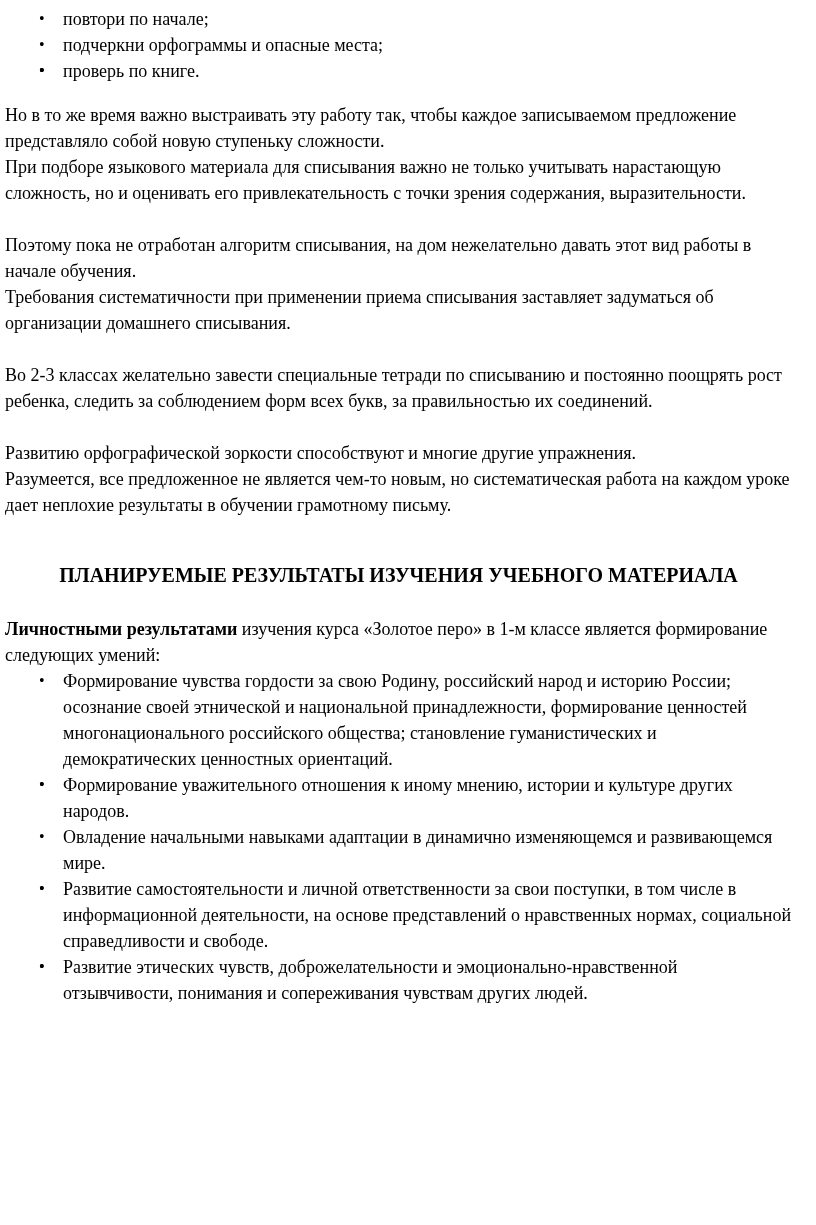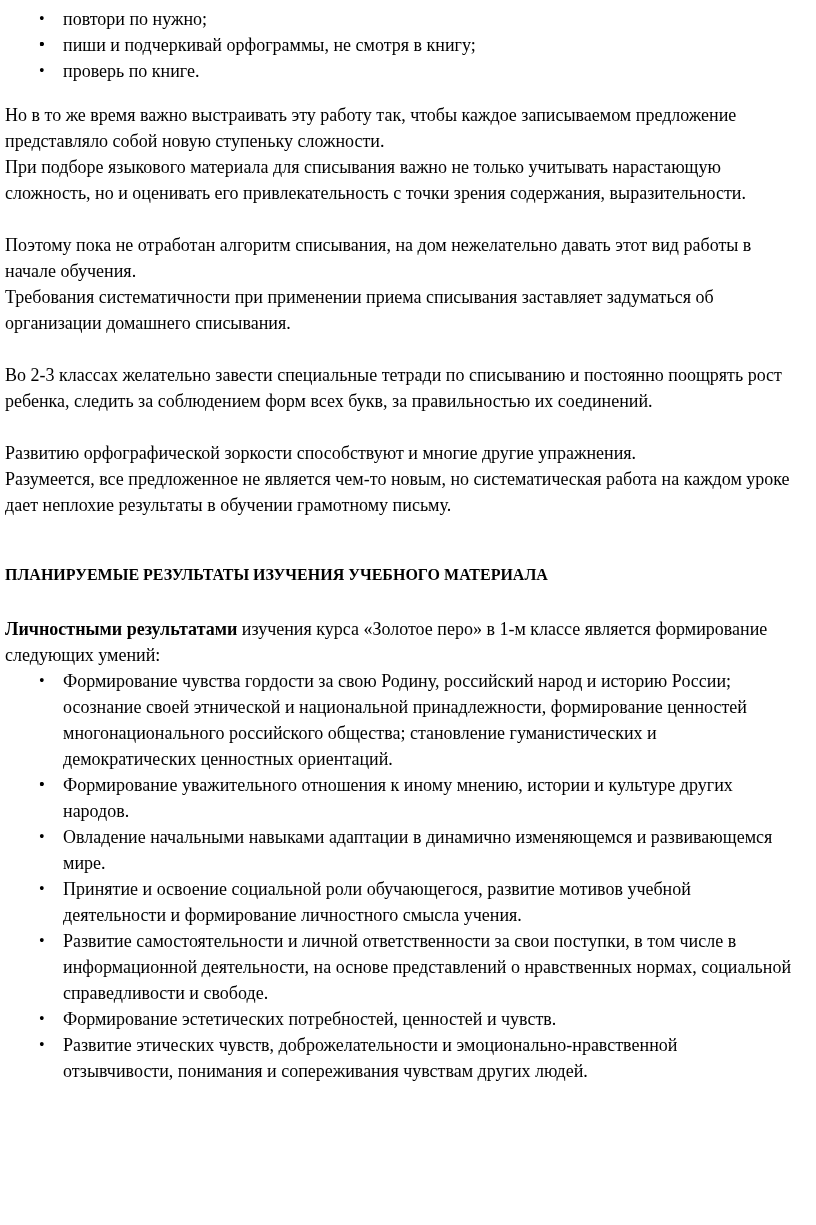--- a/index.html
+++ b/index.html
@@ -20,45 +20,46 @@
   ul.bullets li { position: relative; }
   .bullet {
     position: absolute;
     left: -24px;
     top: 0;
     font-size: 16px;
   }
   .gap { height: 26px; }
   .gap-sm { height: 18px; }
   .heading {
+    text-align: center;
     font-weight: bold;
-    font-size: 16px;
+    font-size: 20px;
     margin: 44px 0 28px 0;
   }
   .intro-bold { font-weight: bold; }
 </style>
 </head>
 <body>
 
 <div class="page">
 
   <ul class="bullets">
     <li>
       <span class="bullet">•</span>
-      <span>повтори по нужно;</span>
+      <span>повтори по начале;</span>
+    </li>
+    <li>
+      <span class="bullet">•</span>
+      <span>подчеркни орфограммы и опасные места;</span>
     </li>
     <li>
       <span class="bullet">•</span>
     </li>
     <li>
       <span class="bullet">•</span>
-    </li>
-    <li>
-      <span class="bullet">•</span>
-      <span>пиши и подчеркивай орфограммы, не смотря в книгу;</span>
     </li>
     <li>
       <span class="bullet">•</span>
       <span>проверь по книге.</span>
     </li>
   </ul>
 
   <div class="gap-sm"></div>
 
   <p>Но в то же время важно выстраивать эту работу так, чтобы каждое записываемом предложение представляло собой новую ступеньку сложности.</p>
@@ -93,29 +94,27 @@
     <li>
       <span class="bullet">•</span>
       <span>Формирование уважительного отношения к иному мнению, истории и культуре других народов.</span>
     </li>
     <li>
       <span class="bullet">•</span>
       <span>Овладение начальными навыками адаптации в динамично изменяющемся и развивающемся мире.</span>
     </li>
     <li>
       <span class="bullet">•</span>
-      <span>Принятие и освоение социальной роли обучающегося, развитие мотивов учебной деятельности и формирование личностного смысла учения.</span>
     </li>
     <li>
       <span class="bullet">•</span>
       <span>Развитие самостоятельности и личной ответственности за свои поступки, в том числе в информационной деятельности, на основе представлений о нравственных нормах, социальной справедливости и свободе.</span>
     </li>
     <li>
       <span class="bullet">•</span>
-      <span>Формирование эстетических потребностей, ценностей и чувств.</span>
     </li>
     <li>
       <span class="bullet">•</span>
       <span>Развитие этических чувств, доброжелательности и эмоционально-нравственной отзывчивости, понимания и сопереживания чувствам других людей.</span>
     </li>
   </ul>
 
 </div>
 
 </body></html>

